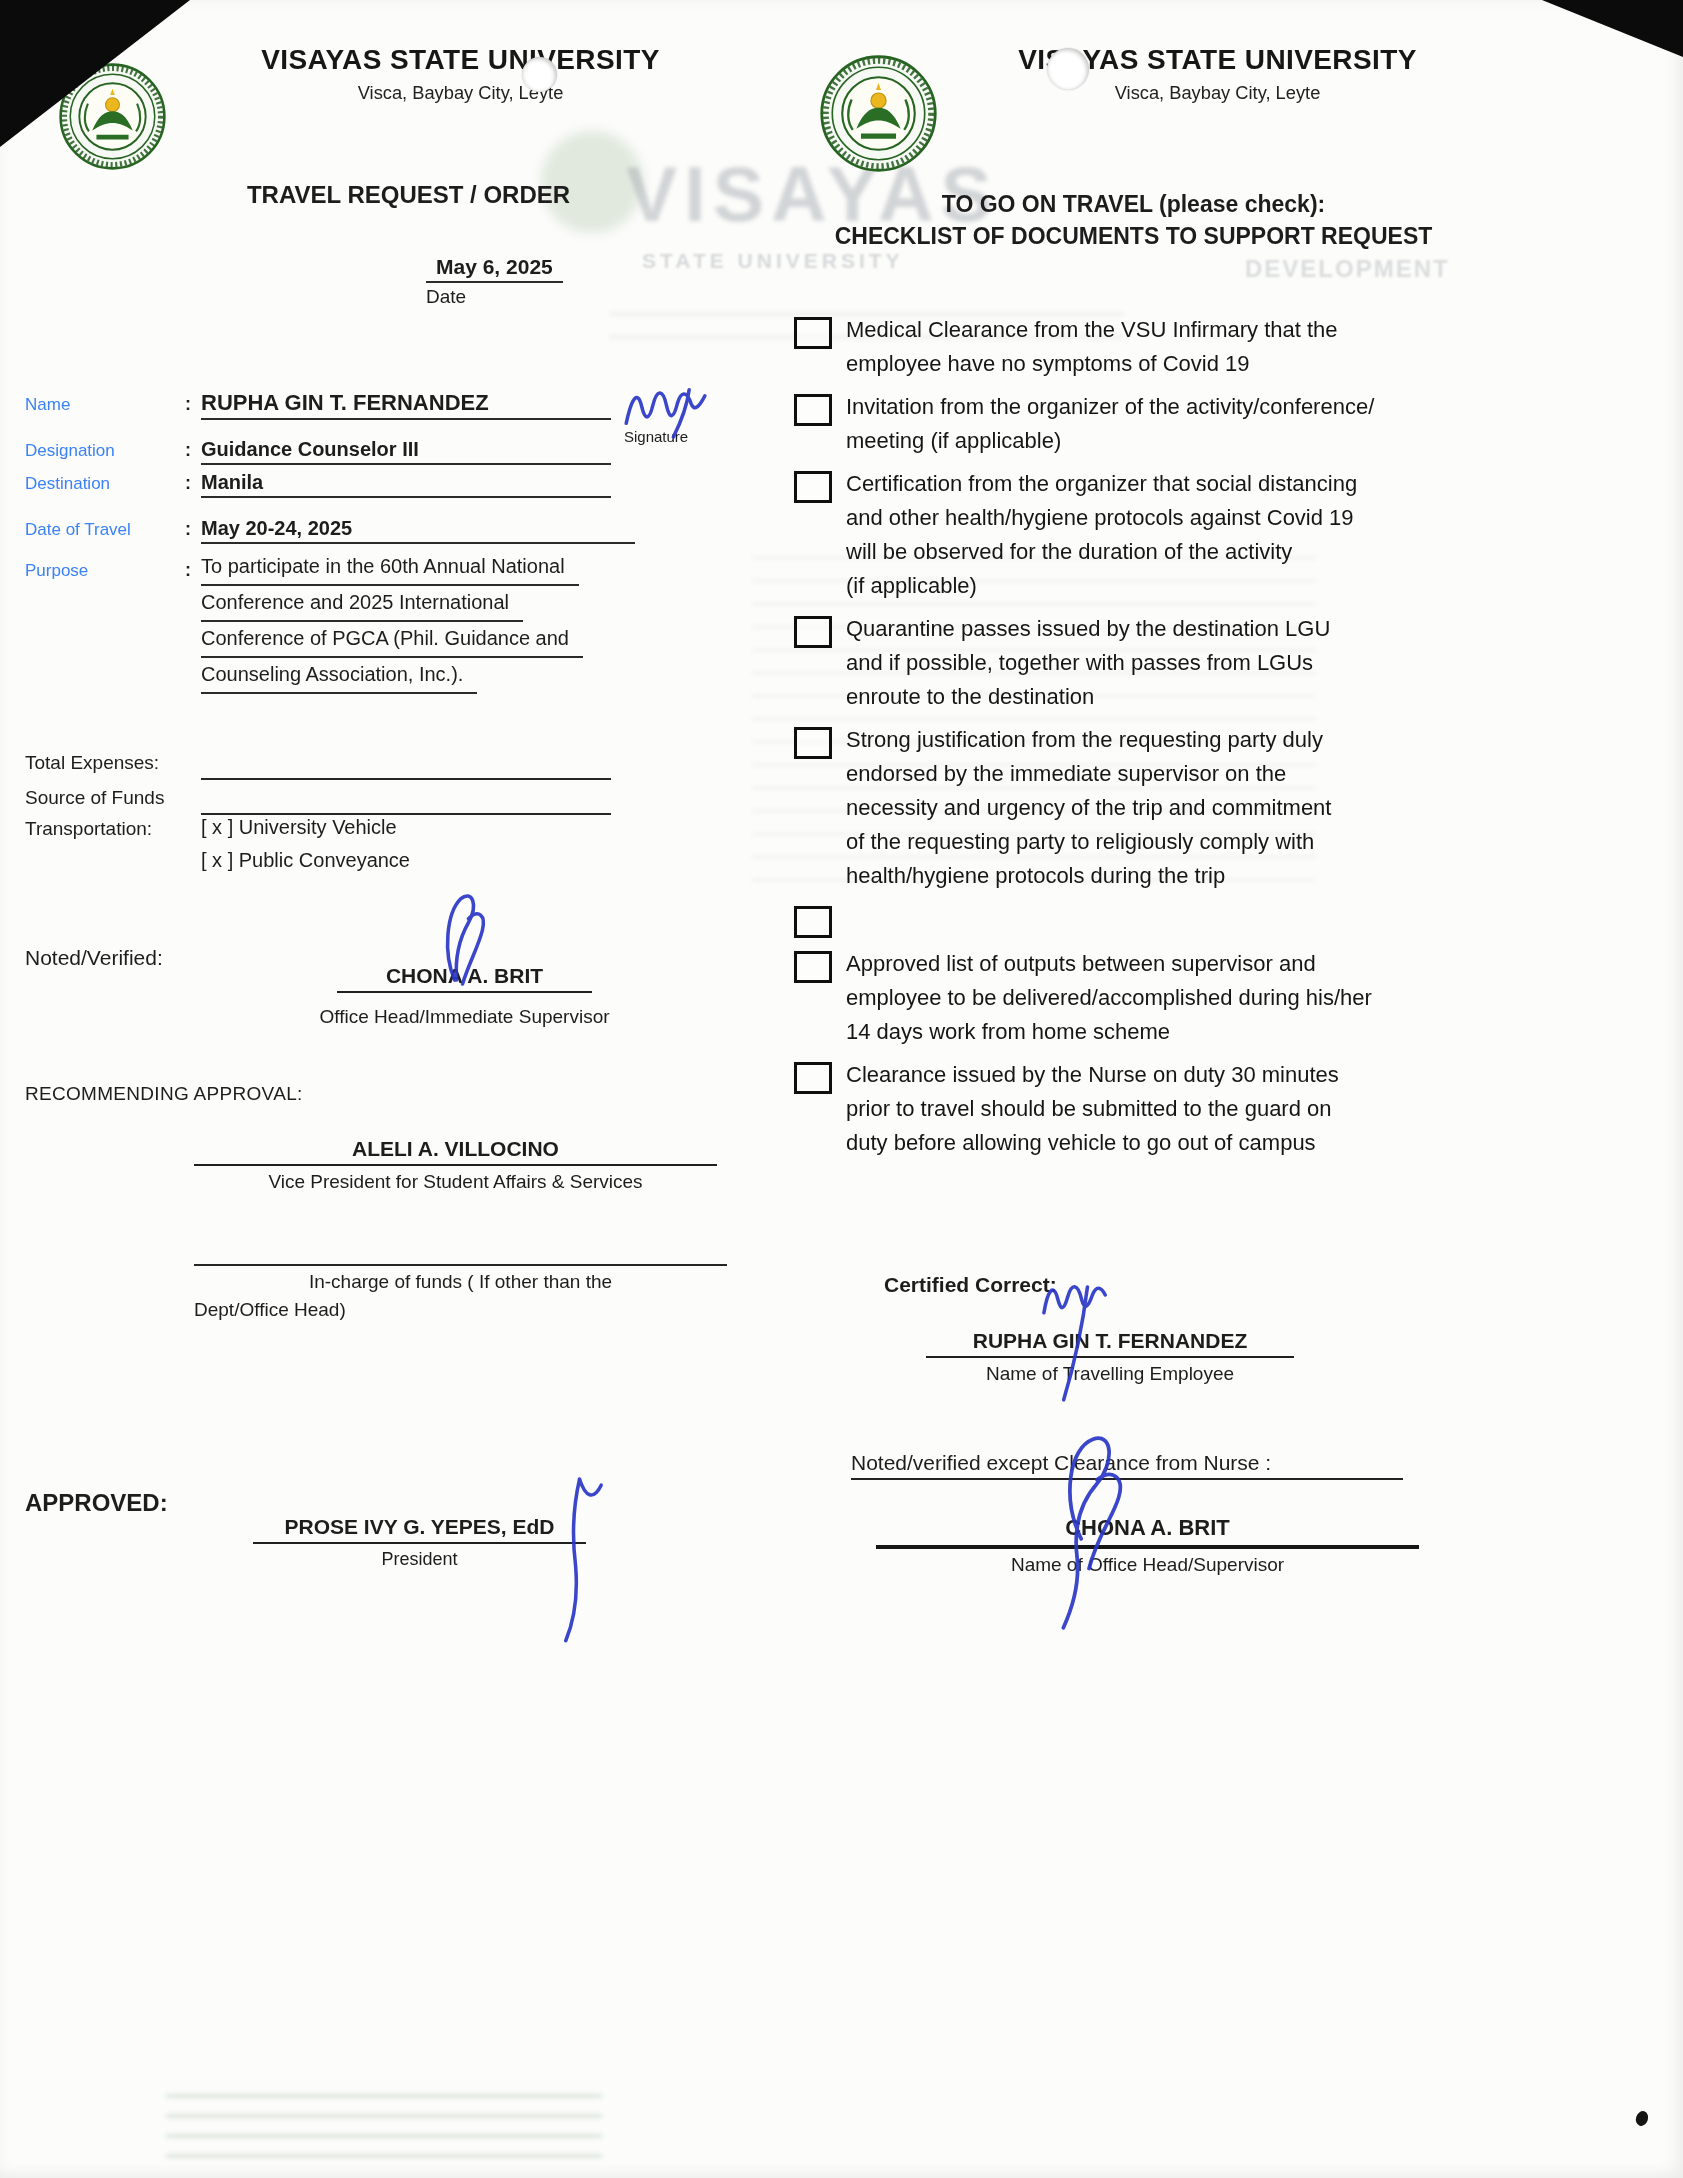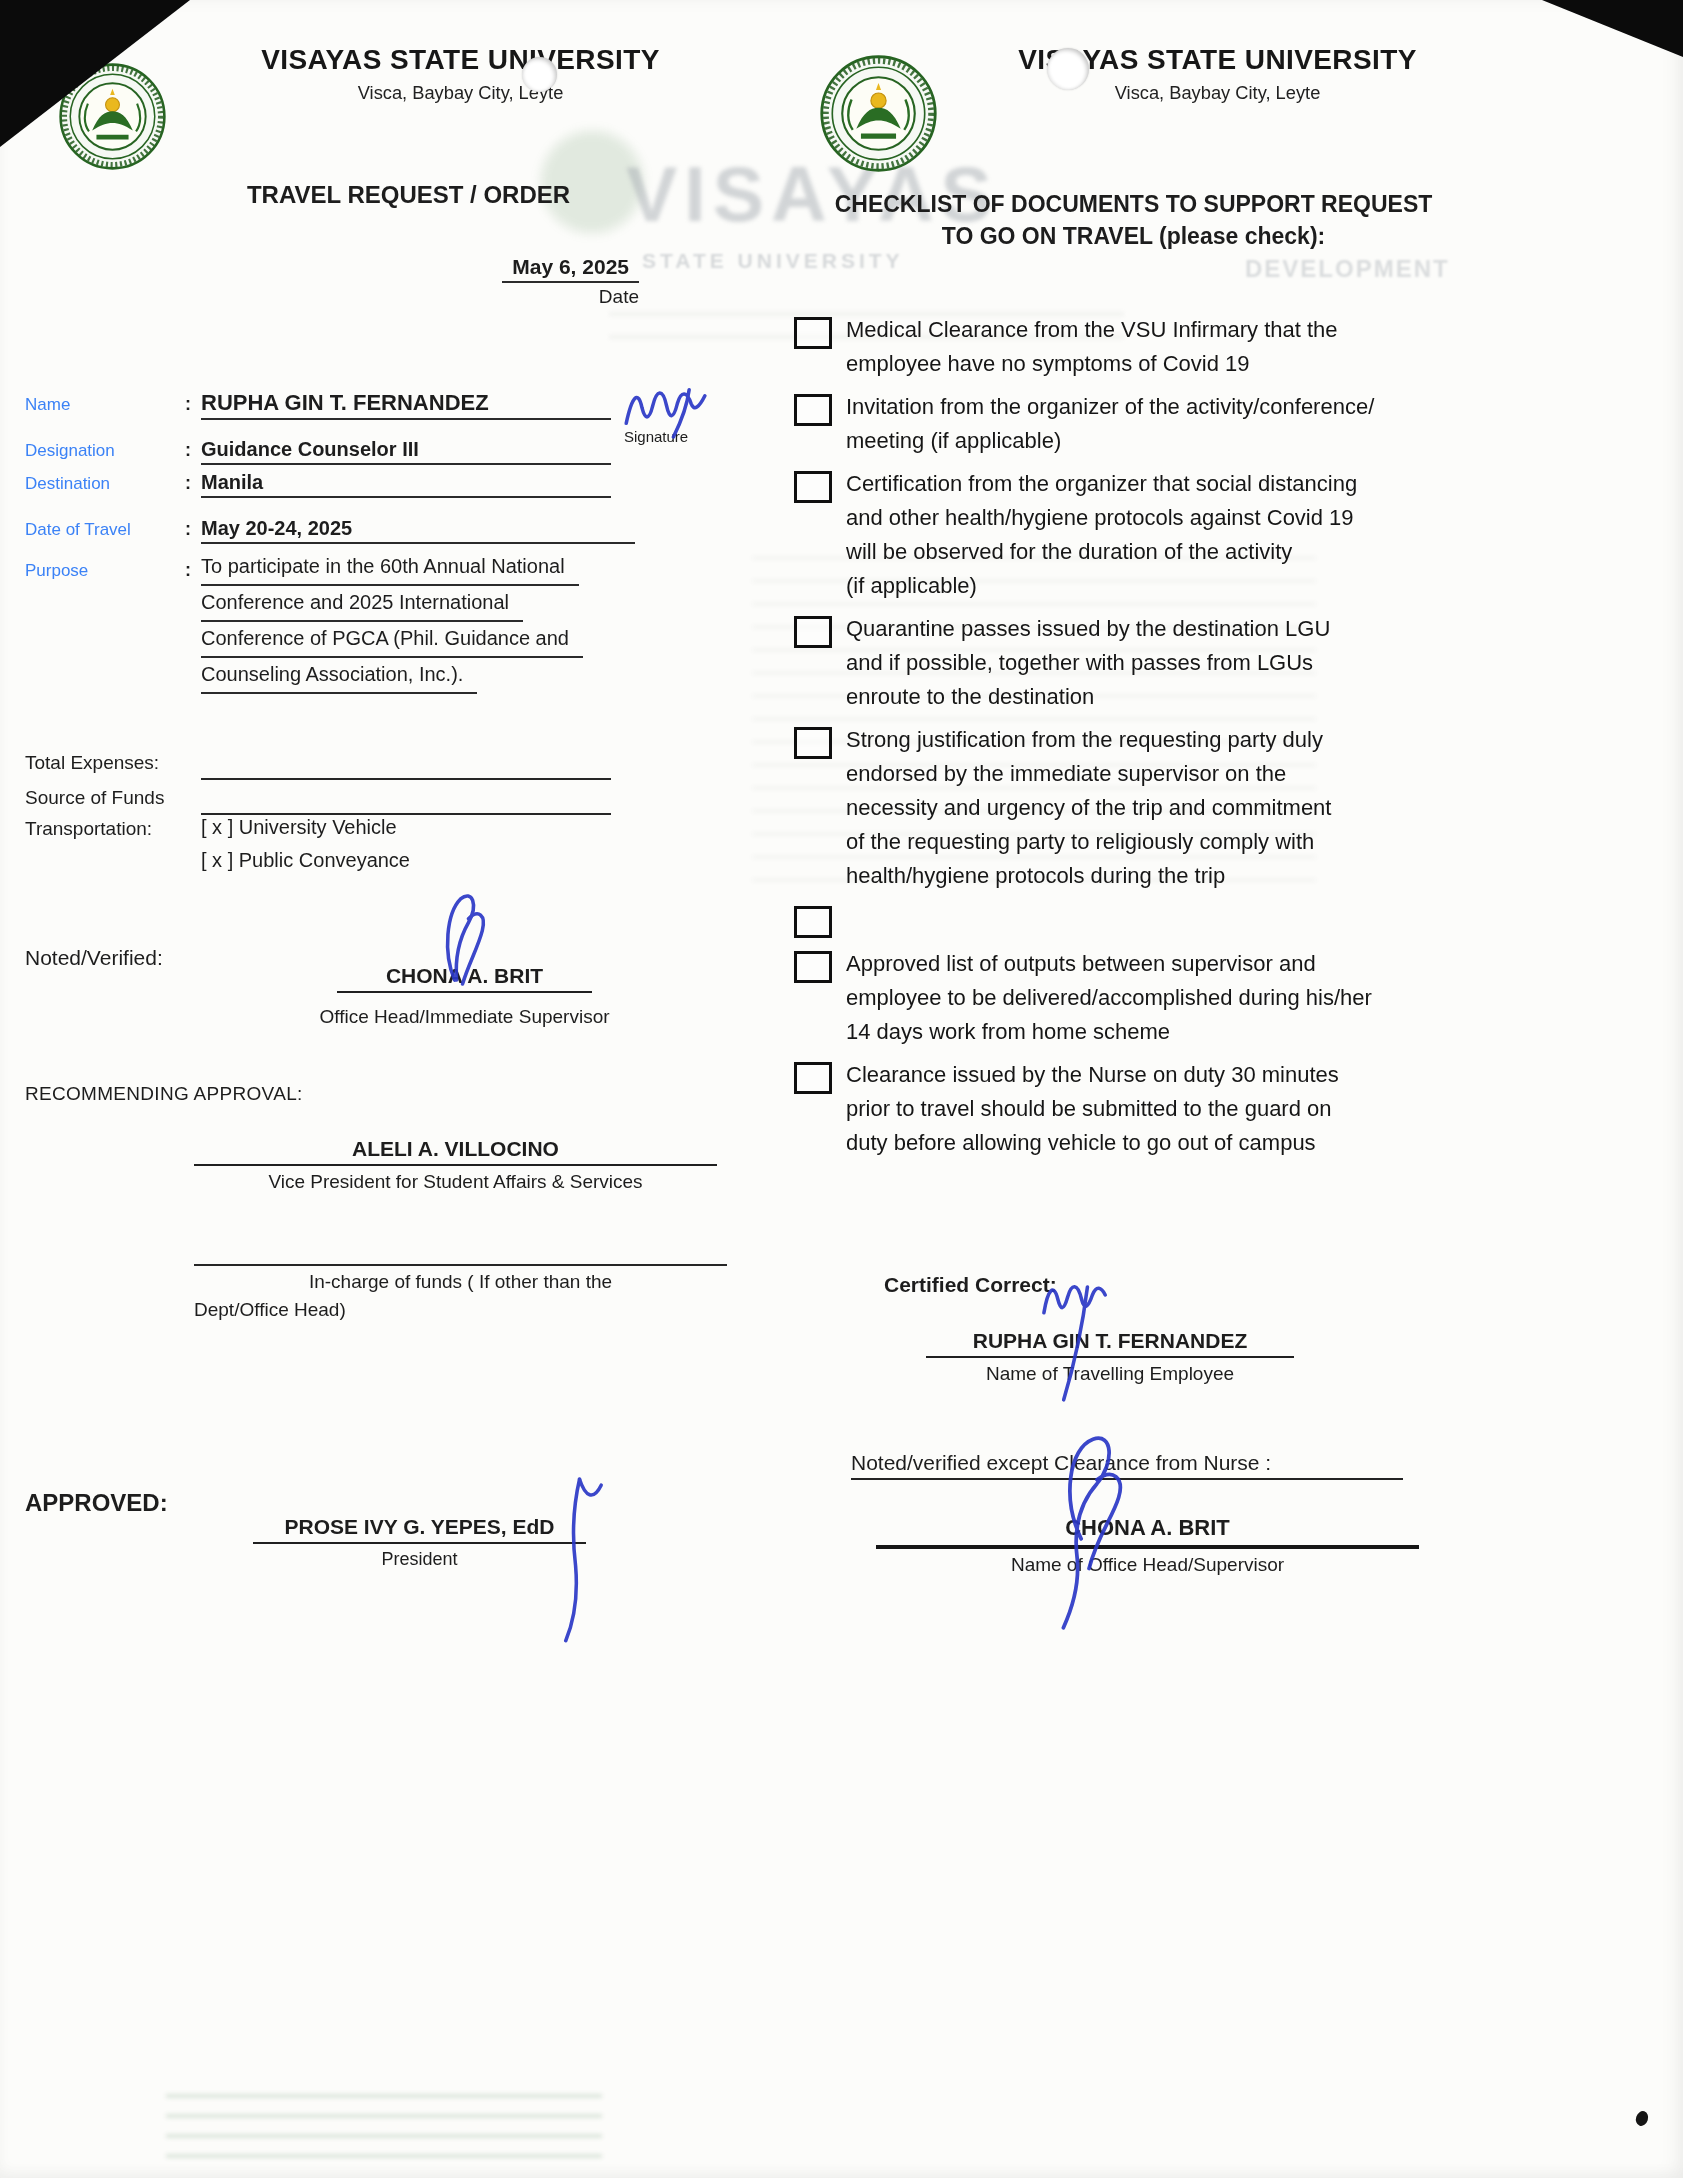--- a/index.html
+++ b/index.html
@@ -47,21 +47,21 @@
   .hdr { text-align:center; z-index:6; }
   .hdr-left { left:198px; top:44px; width:525px; }
   .hdr-right { left:955px; top:44px; width:525px; }
   .uni-name { font-size:28px; font-weight:bold; letter-spacing:0.4px; color:#171717; }
   .uni-addr { font-size:18.3px; margin-top:6px; color:#222; }
 
   .form-title { left:198px; top:181px; width:421px; text-align:center; font-size:24px; font-weight:bold; z-index:6; }
   .chk-title { left:782px; top:188px; width:703px; text-align:center; font-size:23px; font-weight:bold; line-height:32px; z-index:6; }
 
   
-  .date-block { left:426px; top:255px; width:213px; text-align:right; z-index:6; }
+  .date-block { left:426px; top:255px; width:213px; text-align:left; z-index:6; }
   .date-value { display:inline-block; font-size:21px; font-weight:600; border-bottom:2.4px solid #2c2c2c; padding:0 10px 2px; }
   .date-label { font-size:19px; margin-top:3px; }
 
   
   .frow { position:absolute; left:25px; white-space:nowrap; z-index:6; }
   .flabel { display:inline-block; width:160px; font-size:17px; vertical-align:baseline; color:#3b82f6; }
   .fcolon { display:inline-block; width:16px; font-size:18px; font-weight:bold; }
   .fval { display:inline-block; border-bottom:2.4px solid #2b2b2b; padding-bottom:2px; font-size:20px; font-weight:600; }
   .w414 { width:410px; } .w438 { width:434px; }
   .row-name { top:390px; } .row-name .fval { font-size:22px; font-weight:bold; }
@@ -246,22 +246,22 @@
       <path d="M35 67 h30 v4.5 h-30 z" fill="#2a6d24"></path>
       <path d="M27 38 C 23 47, 23 57, 28 64" stroke="#2a6d24" stroke-width="2" fill="none"></path>
       <path d="M73 38 C 77 47, 77 57, 72 64" stroke="#2a6d24" stroke-width="2" fill="none"></path>
     </svg>
   </div>
   <div class="abs hdr hdr-right">
     <div class="uni-name">VISAYAS STATE UNIVERSITY</div>
     <div class="uni-addr">Visca, Baybay City, Leyte</div>
   </div>
   <div class="abs chk-title">
+    <div>TO GO ON TRAVEL (please check):</div>
     <div>CHECKLIST OF DOCUMENTS TO SUPPORT REQUEST</div>
-    <div>TO GO ON TRAVEL (please check):</div>
   </div>
 
   <div class="abs checklist">
     <div class="chk-item">
       <span class="chk-box"></span>
       <span class="chk-text">Medical Clearance from the VSU Infirmary that the
 employee have no symptoms of Covid 19</span>
     </div>
     <div class="chk-item">
       <span class="chk-box"></span>

